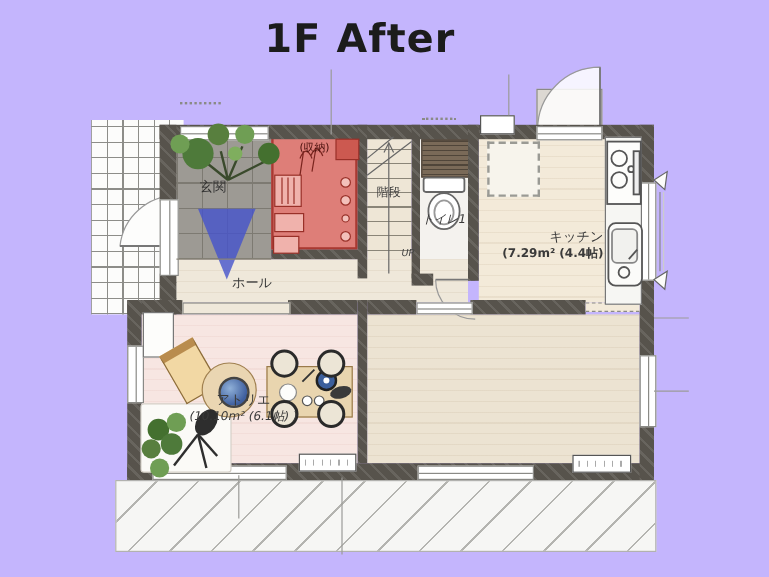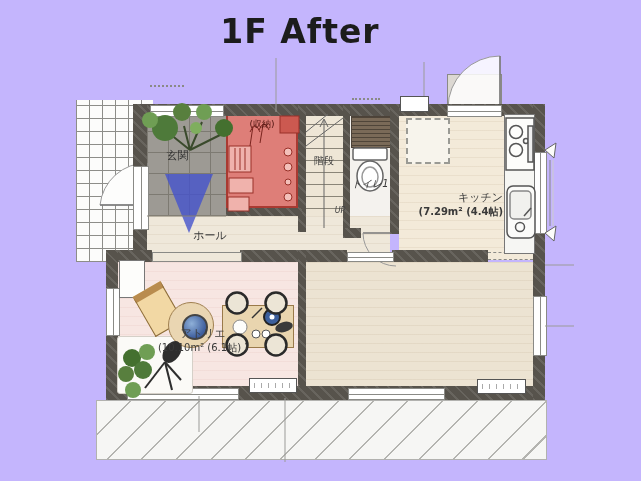--- a/index.html
+++ b/index.html
@@ -217,16 +217,16 @@
   <div class="lbl" style="left:230px;top:119px;width:64px;font-size:9px;color:#4a100c;">(収納)</div>
   <div class="lbl" style="left:303px;top:154px;width:42px;font-size:10px;">階段</div>
   <div class="lbl" style="left:326px;top:206px;width:28px;font-size:8px;color:#444;font-style:italic;">UP</div>
   <div class="lbl" style="left:342px;top:177px;width:56px;font-size:10px;font-style:italic;">トイレ1</div>
   <div class="lbl" style="left:403px;top:191px;width:100px;font-size:11px;text-align:right;">
     <span>キッチン</span>
     <span style="font-size:10px;font-weight:bold;">(7.29m² (4.4帖)</span>
   </div>
   <div class="lbl" style="left:128px;top:315px;width:150px;font-size:11px;margin-top:12px;">
     <span>アトリエ</span>
-    <span style="font-size:10px;">(10.10m² (6.1帖) )</span>
+    <span style="font-size:10px;font-style:italic;">(10.10m² (6.1帖) )</span>
   </div>
 
 </div>
 
 </body></html>

